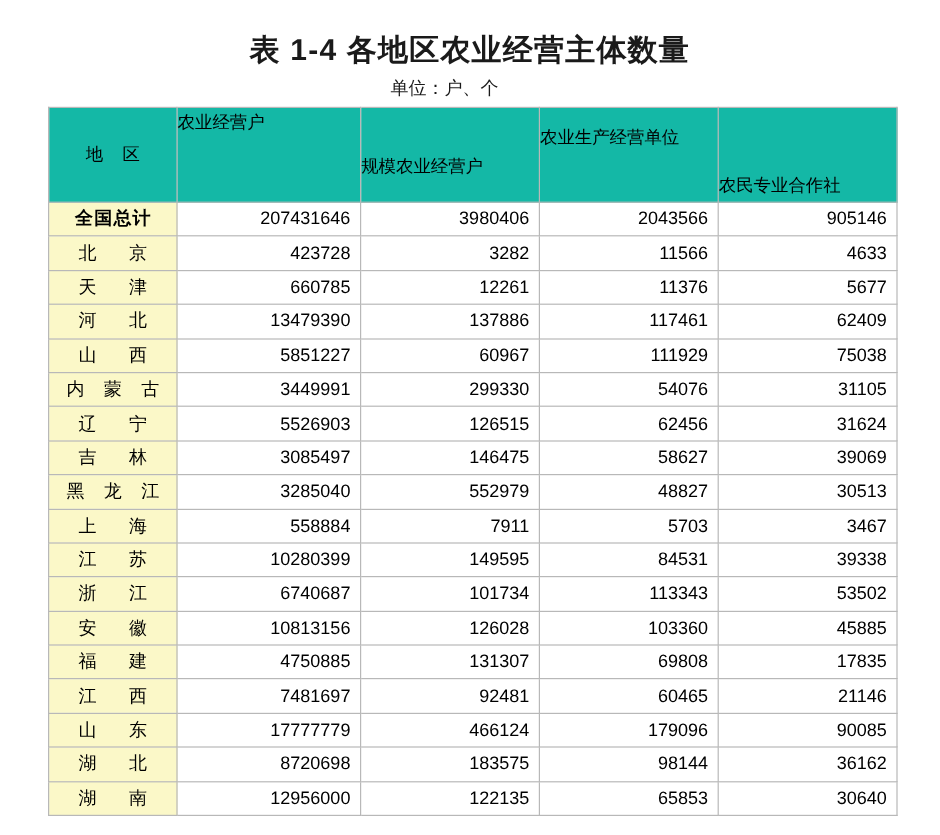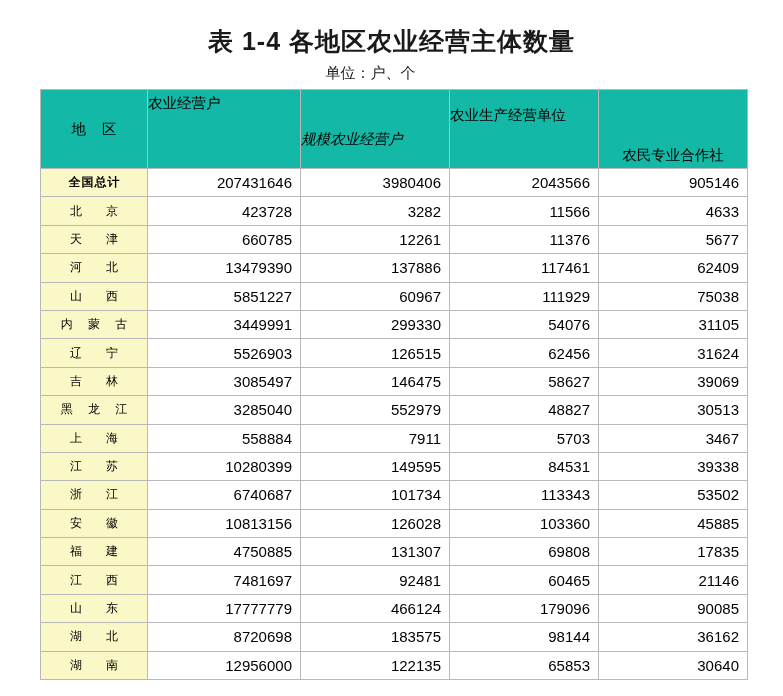--- a/index.html
+++ b/index.html
@@ -64,30 +64,30 @@
     letter-spacing: 6px;
     text-indent: 6px;
   }
   th.col-head {
     text-align: left;
     padding: 0 6px;
     vertical-align: bottom;
     padding-bottom: 2px;
   }
   th.col-head.c1 { width: 152px; vertical-align: top; padding-top: 4px; }
-  th.col-head.c2 { width: 148px; vertical-align: middle; padding-top: 20px; font-style: italic; }
+  th.col-head.c2 { width: 148px; vertical-align: middle; padding-top: 20px; }
   th.col-head.c3 { width: 148px; vertical-align: top; padding-top: 16px; }
-  th.col-head.c4 { width: 148px; vertical-align: bottom; padding-bottom: 4px; text-align: center; }
+  th.col-head.c4 { width: 148px; vertical-align: bottom; padding-bottom: 4px; }
   tbody td.region {
     background: #fbf8c8;
     text-align: center;
     height: 27.4px;
     letter-spacing: 6px;
     text-indent: 6px;
-    font-size: 12px;
+    font-size: 15px;
   }
   tbody tr.total td.region {
     font-weight: bold;
     letter-spacing: 1px;
     text-indent: 1px;
   }
   tbody td.num {
     text-align: right;
     padding-right: 8px;
     font-size: 15px;

